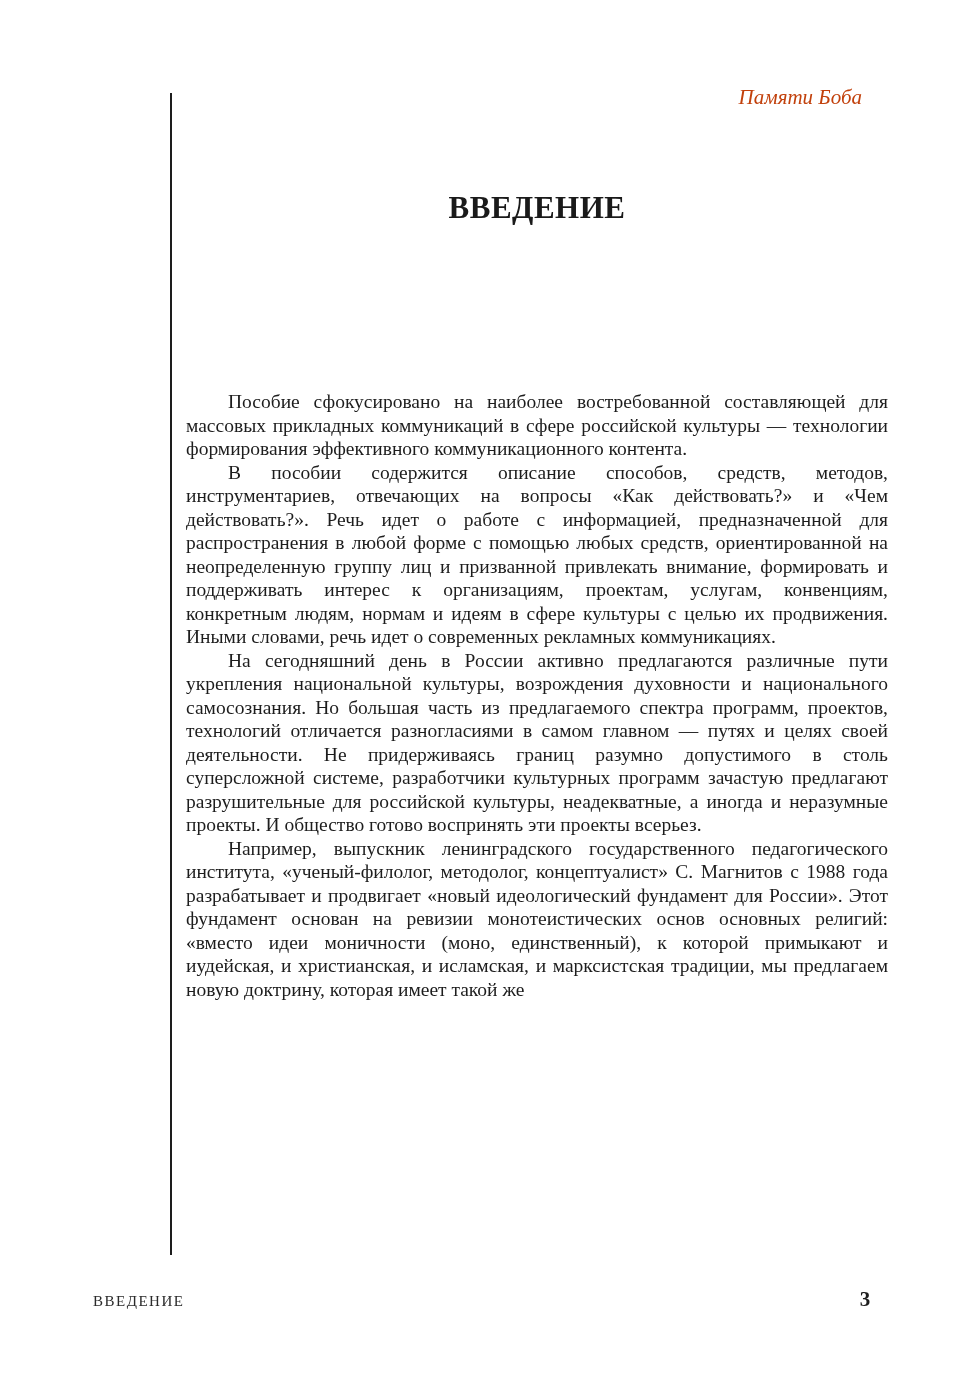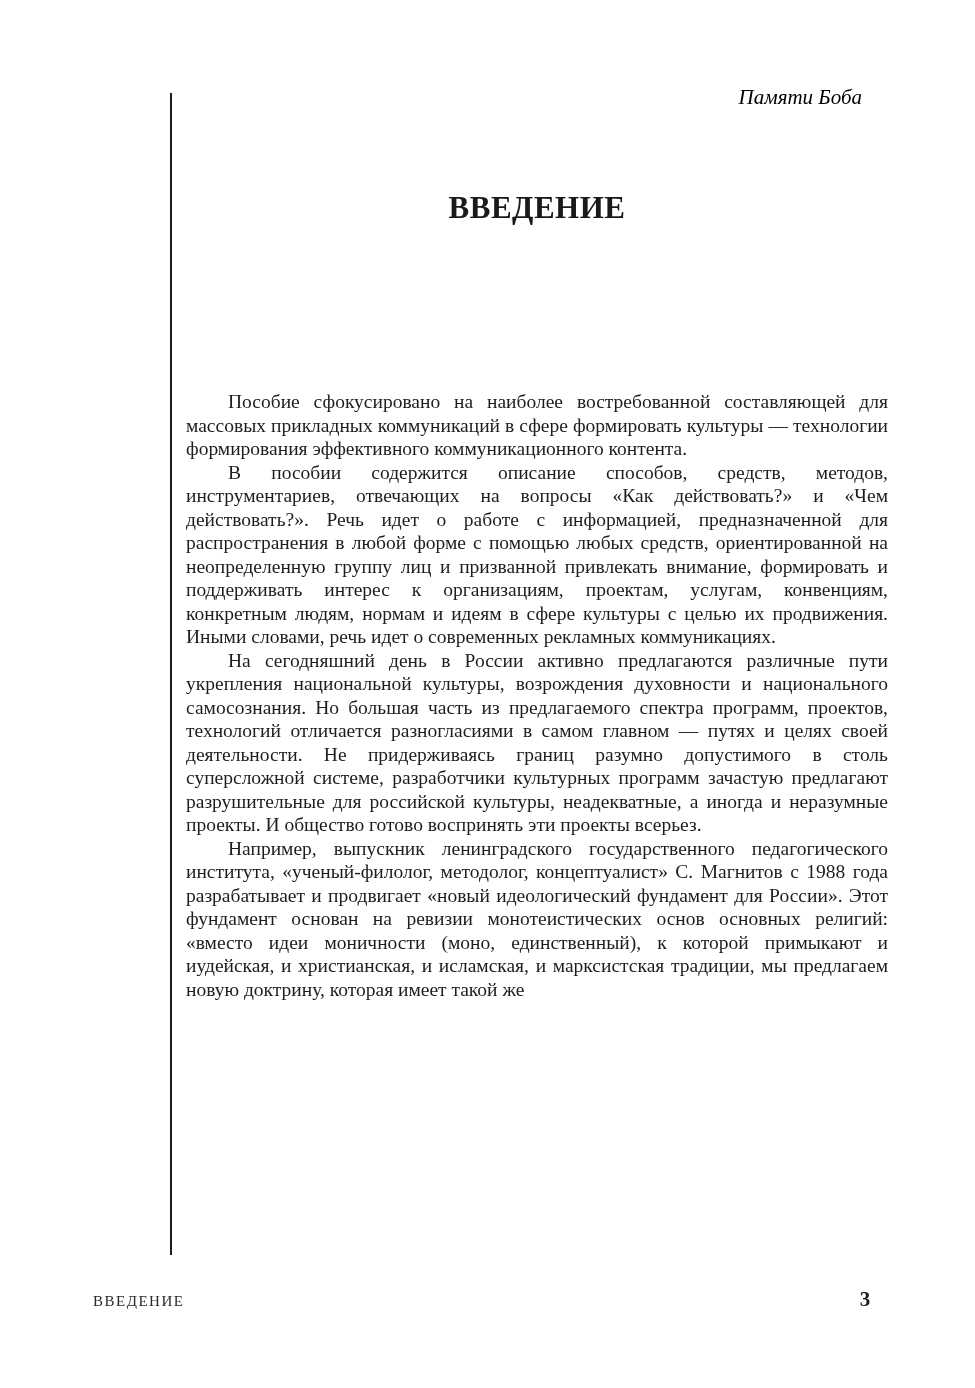--- a/index.html
+++ b/index.html
@@ -26,21 +26,21 @@
   }
   .epigraph {
     position: absolute;
     top: 85px;
     left: 185px;
     width: 677px;
     text-align: right;
     font-style: italic;
     font-size: 21px;
     line-height: 25px;
-    color: #000000;
+    color: #c2410c;
   }
   .chapter-title {
     position: absolute;
     top: 190px;
     left: 186px;
     width: 702px;
     margin: 0;
     text-align: center;
     font-size: 31px;
     font-weight: bold;
@@ -86,21 +86,21 @@
 
 <div class="page">
 
   <div class="margin-rule"></div>
 
   <div class="epigraph">Памяти Боба</div>
 
   <h1 class="chapter-title">ВВЕДЕНИЕ</h1>
 
   <div class="body-text">
-    <p>Пособие сфокусировано на наиболее востребованной составляющей для массовых прикладных коммуникаций в сфере формировать культуры — технологии формирования эффективного коммуникационного контента.</p>
+    <p>Пособие сфокусировано на наиболее востребованной составляющей для массовых прикладных коммуникаций в сфере российской культуры — технологии формирования эффективного коммуникационного контента.</p>
     <p>В пособии содержится описание способов, средств, методов, инструментариев, отвечающих на вопросы «Как действовать?» и «Чем действовать?». Речь идет о работе с информацией, предназначенной для распространения в любой форме с помощью любых средств, ориентированной на неопределенную группу лиц и призванной привлекать внимание, формировать и поддерживать интерес к организациям, проектам, услугам, конвенциям, конкретным людям, нормам и идеям в сфере культуры с целью их продвижения. Иными словами, речь идет о современных рекламных коммуникациях.</p>
     <p>На сегодняшний день в России активно предлагаются различные пути укрепления национальной культуры, возрождения духовности и национального самосознания. Но большая часть из предлагаемого спектра программ, проектов, технологий отличается разногласиями в самом главном — путях и целях своей деятельности. Не придерживаясь границ разумно допустимого в столь суперсложной системе, разработчики культурных программ зачастую предлагают разрушительные для российской культуры, неадекватные, а иногда и неразумные проекты. И общество готово воспринять эти проекты всерьез.</p>
     <p>Например, выпускник ленинградского государственного педагогического института, «ученый-филолог, методолог, концептуалист» С. Магнитов с 1988 года разрабатывает и продвигает «новый идеологический фундамент для России». Этот фундамент основан на ревизии монотеистических основ основных религий: «вместо идеи моничности (моно, единственный), к которой примыкают и иудейская, и христианская, и исламская, и марксистская традиции, мы предлагаем новую доктрину, которая имеет такой же</p>
   </div>
 
   <div class="footer-running-title">ВВЕДЕНИЕ</div>
 
   <div class="footer-page-number">3</div>
 
 </div>

